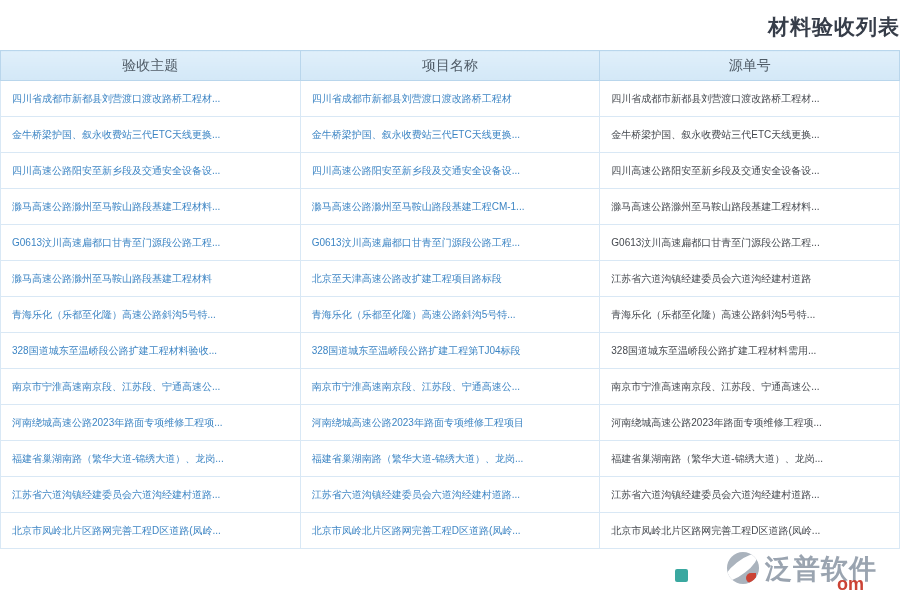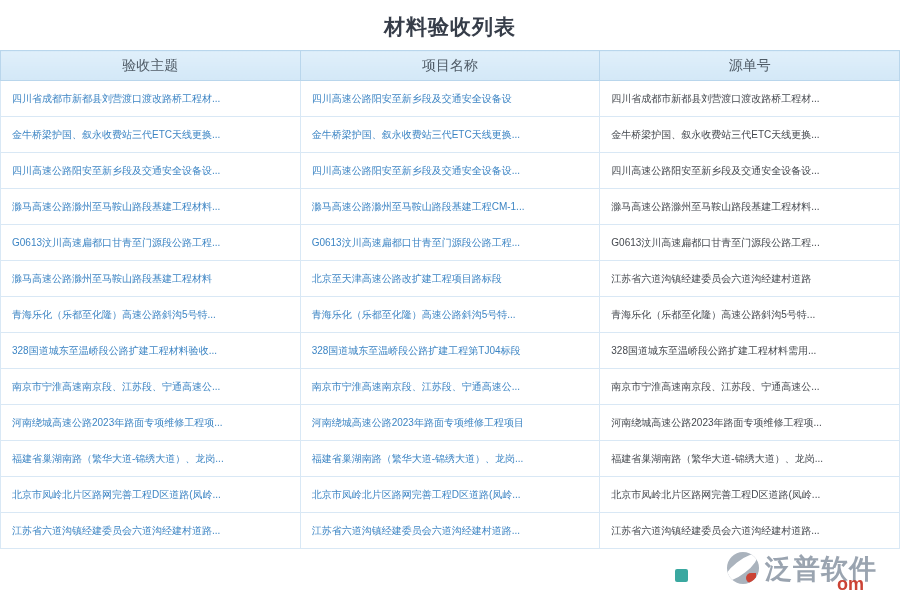--- a/index.html
+++ b/index.html
@@ -7,21 +7,21 @@
   body {
     width: 900px; height: 600px;
     background: #ffffff;
     font-family: "Liberation Sans", "DejaVu Sans", sans-serif;
     position: relative;
     overflow: hidden;
   }
   .page-title {
     margin: 0;
     padding: 13px 0 9px;
-    text-align: center;
+    text-align: right;
     font-size: 21px;
     font-weight: 700;
     color: #363d49;
     letter-spacing: 1px;
   }
   table.materials {
     width: 900px;
     border-collapse: collapse;
     table-layout: fixed;
     position: relative;
@@ -131,21 +131,21 @@
     <thead>
       <tr>
         <th>验收主题</th>
         <th>项目名称</th>
         <th>源单号</th>
       </tr>
     </thead>
     <tbody id="rows">
     <tr>
       <td class="cell link"><a class="cell-link">四川省成都市新都县刘营渡口渡改路桥工程材...</a></td>
-      <td class="cell link"><a class="cell-link">四川高速公路阳安至新乡段及交通安全设备设</a></td>
+      <td class="cell link"><a class="cell-link">四川省成都市新都县刘营渡口渡改路桥工程材</a></td>
       <td class="cell source"><span>四川省成都市新都县刘营渡口渡改路桥工程材...</span></td>
     </tr>
 
     <tr>
       <td class="cell link"><a class="cell-link">金牛桥梁护国、叙永收费站三代ETC天线更换...</a></td>
       <td class="cell link"><a class="cell-link">金牛桥梁护国、叙永收费站三代ETC天线更换...</a></td>
       <td class="cell source"><span>金牛桥梁护国、叙永收费站三代ETC天线更换...</span></td>
     </tr>
 
 
@@ -197,26 +197,26 @@
       <td class="cell source"><span>河南绕城高速公路2023年路面专项维修工程项...</span></td>
     </tr>
 
     <tr>
       <td class="cell link"><a class="cell-link">福建省巢湖南路（繁华大道-锦绣大道）、龙岗...</a></td>
       <td class="cell link"><a class="cell-link">福建省巢湖南路（繁华大道-锦绣大道）、龙岗...</a></td>
       <td class="cell source"><span>福建省巢湖南路（繁华大道-锦绣大道）、龙岗...</span></td>
     </tr>
 
     <tr>
+      <td class="cell link"><a class="cell-link">江苏省六道沟镇经建委员会六道沟经建村道路...</a></td>
+      <td class="cell link"><a class="cell-link">江苏省六道沟镇经建委员会六道沟经建村道路...</a></td>
+      <td class="cell source"><span>江苏省六道沟镇经建委员会六道沟经建村道路...</span></td>
+    </tr>
+
+    <tr>
       <td class="cell link"><a class="cell-link">北京市凤岭北片区路网完善工程D区道路(凤岭...</a></td>
       <td class="cell link"><a class="cell-link">北京市凤岭北片区路网完善工程D区道路(凤岭...</a></td>
       <td class="cell source"><span>北京市凤岭北片区路网完善工程D区道路(凤岭...</span></td>
     </tr>
-
-    <tr>
-      <td class="cell link"><a class="cell-link">江苏省六道沟镇经建委员会六道沟经建村道路...</a></td>
-      <td class="cell link"><a class="cell-link">江苏省六道沟镇经建委员会六道沟经建村道路...</a></td>
-      <td class="cell source"><span>江苏省六道沟镇经建委员会六道沟经建村道路...</span></td>
-    </tr>
   </tbody>
   </table>
 
 </div>
 
 </body></html>

